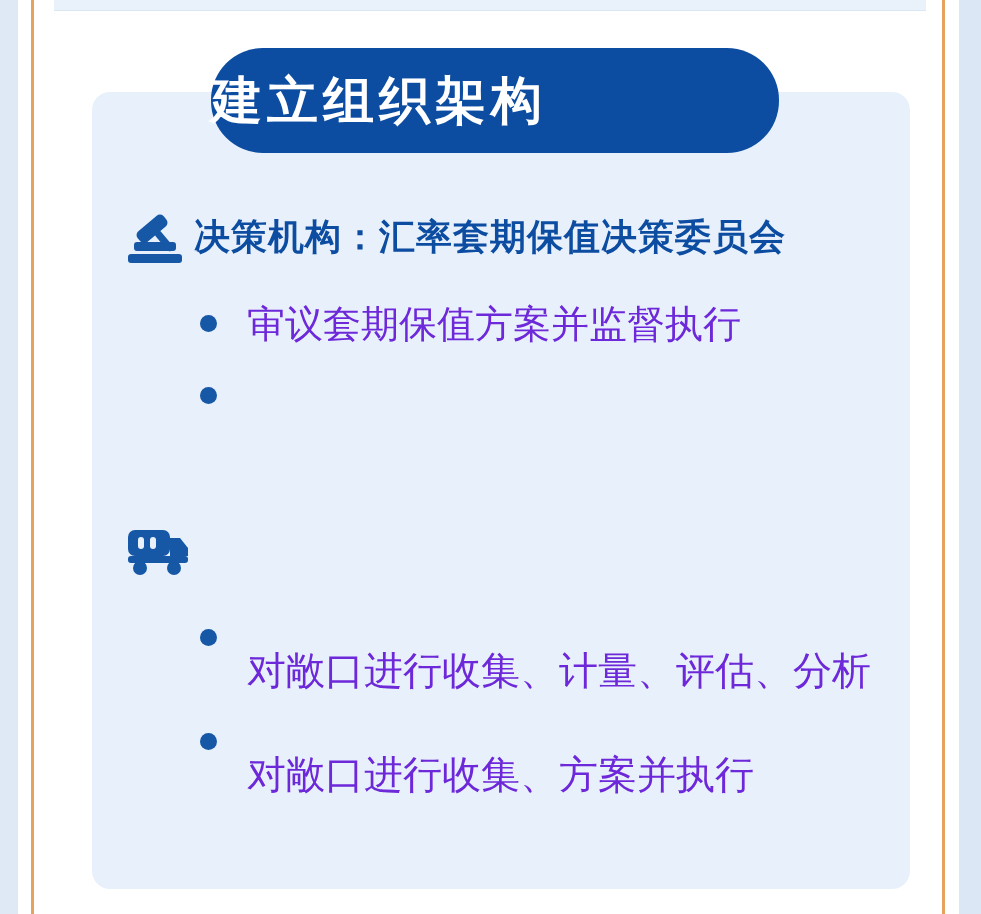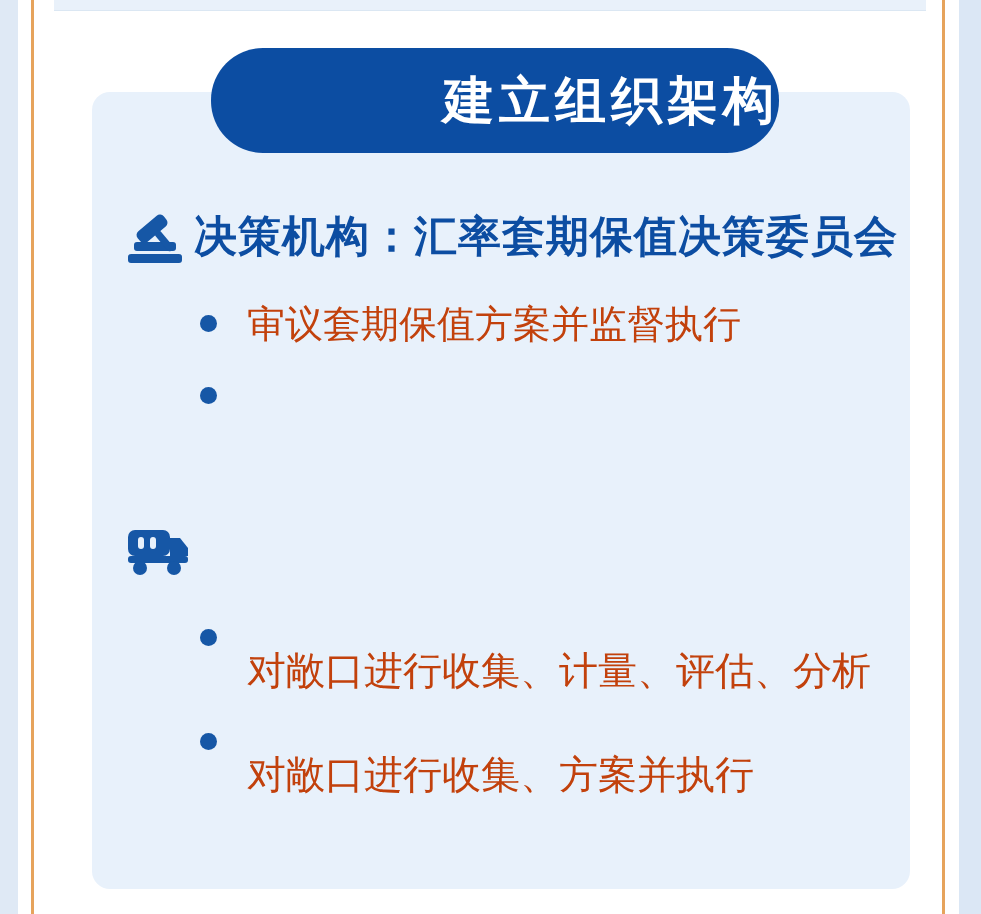--- a/index.html
+++ b/index.html
@@ -74,21 +74,21 @@
   .title-pill {
     position: absolute;
     left: 211px;
     top: 48px;
     width: 568px;
     height: 105px;
     background: #0c4da2;
     border-radius: 52px;
     display: flex;
     align-items: center;
-    justify-content: flex-end;
+    justify-content: flex-start;
   }
   .title-pill .title-text {
     color: #ffffff;
     font-size: 51px;
     font-weight: bold;
     letter-spacing: 5px;
     line-height: 1;
   }
 
   
@@ -108,21 +108,21 @@
   .sec-icon {
     width: 74px;
     height: 74px;
     flex: 0 0 74px;
     display: flex;
     align-items: center;
     justify-content: center;
   }
   .sec-title {
     color: #0c4da2;
-    font-size: 43px;
+    font-size: 36px;
     font-weight: bold;
     letter-spacing: 1px;
     white-space: nowrap;
   }
 
   .bullets {
     margin: 0;
     padding: 0;
     list-style: none;
   }
@@ -138,21 +138,21 @@
   .dot {
     flex: 0 0 auto;
     width: 17px;
     height: 17px;
     border-radius: 50%;
     background: #1657a6;
     margin-top: 17px;
     margin-right: 30px;
   }
   .btext {
-    color: #c2410c;
+    color: #6d28d9;
     font-size: 38px;
     line-height: 1.42;
     max-width: 660px;
   }
   .section-2 .btext { font-size: 39px; margin-top: 31px; }
 </style>
 </head>
 <body>
 
 <div id="page">

